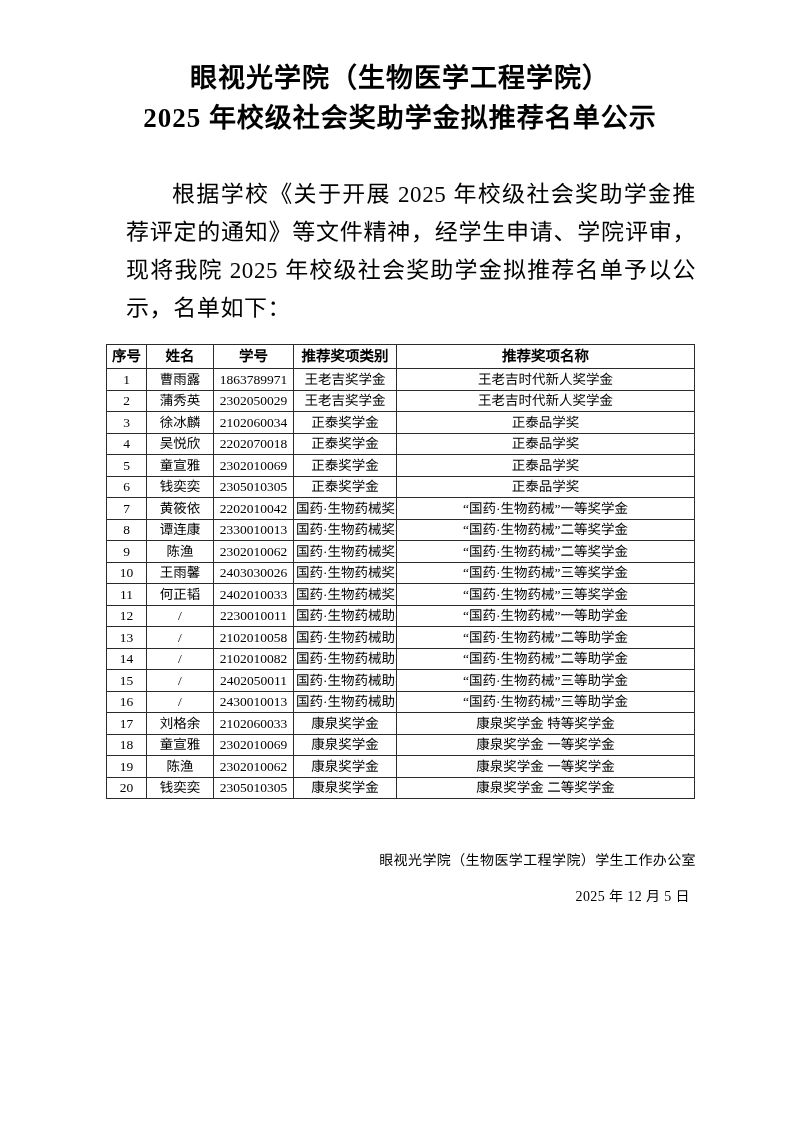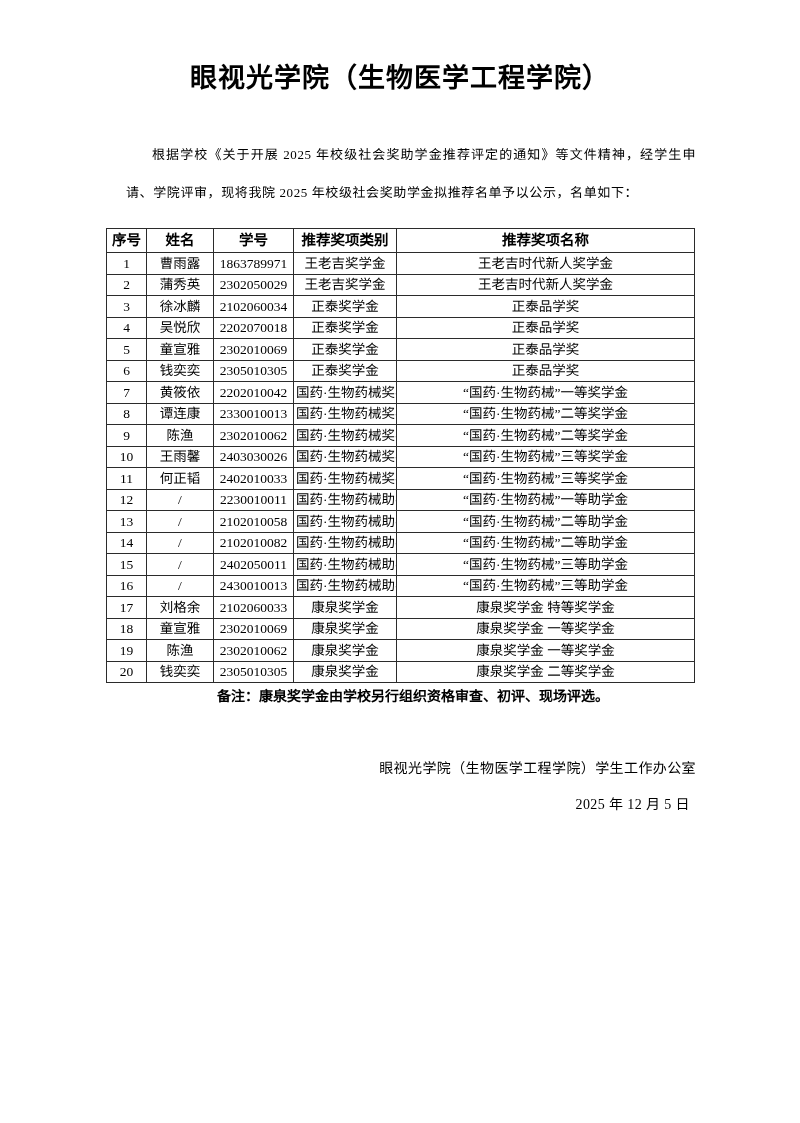--- a/index.html
+++ b/index.html
@@ -31,21 +31,21 @@
     font-size: 27px;
     line-height: 40px;
     letter-spacing: 1px;
     padding-top: 58px;
   }
   .doc-title .line { display: block; white-space: nowrap; }
 
   
   .intro {
     margin: 38px 104px 0 126px;
-    font-size: 13px;
+    font-size: 23px;
     line-height: 38px;
     text-align: justify;
     text-justify: inter-ideograph;
     text-indent: 2em;
     letter-spacing: 0.6px;
   }
 
   
   .table-wrap {
     margin: 16px auto 0;
@@ -111,20 +111,21 @@
   .signature .sline { display: block; }
   .signature .sdate { padding-right: 6px; }
 </style>
 </head>
 <body>
 
 <div class="page">
 
   <div class="doc-title">
     <span class="line">眼视光学院（生物医学工程学院）</span>
+    <span class="line">2025 年校级社会奖助学金拟推荐名单公示</span>
   </div>
 
   <p class="intro">根据学校《关于开展 2025 年校级社会奖助学金推荐评定的通知》等文件精神，经学生申请、学院评审，现将我院 2025 年校级社会奖助学金拟推荐名单予以公示，名单如下：</p>
 
   <div class="table-wrap">
     <table class="roster">
       <colgroup>
         <col class="c-idx">
           <col class="c-name">
           <col class="c-sid">
@@ -278,21 +279,20 @@
             <td>20</td>
             <td>钱奕奕</td>
             <td>2305010305</td>
             <td>康泉奖学金</td>
             <td>康泉奖学金 二等奖学金</td>
           </tr>
         </tbody>
     </table>
   </div>
 
-  <div class="footnote">备注：康泉奖学金由学校另行组织资格审查、初评、现场评选。</div>
 
 
   <div class="signature">
     <span class="sline">眼视光学院（生物医学工程学院）学生工作办公室</span>
     <span class="sline sdate">2025 年 12 月 5 日</span>
   </div>
 
 </div>
 
 </body></html>

